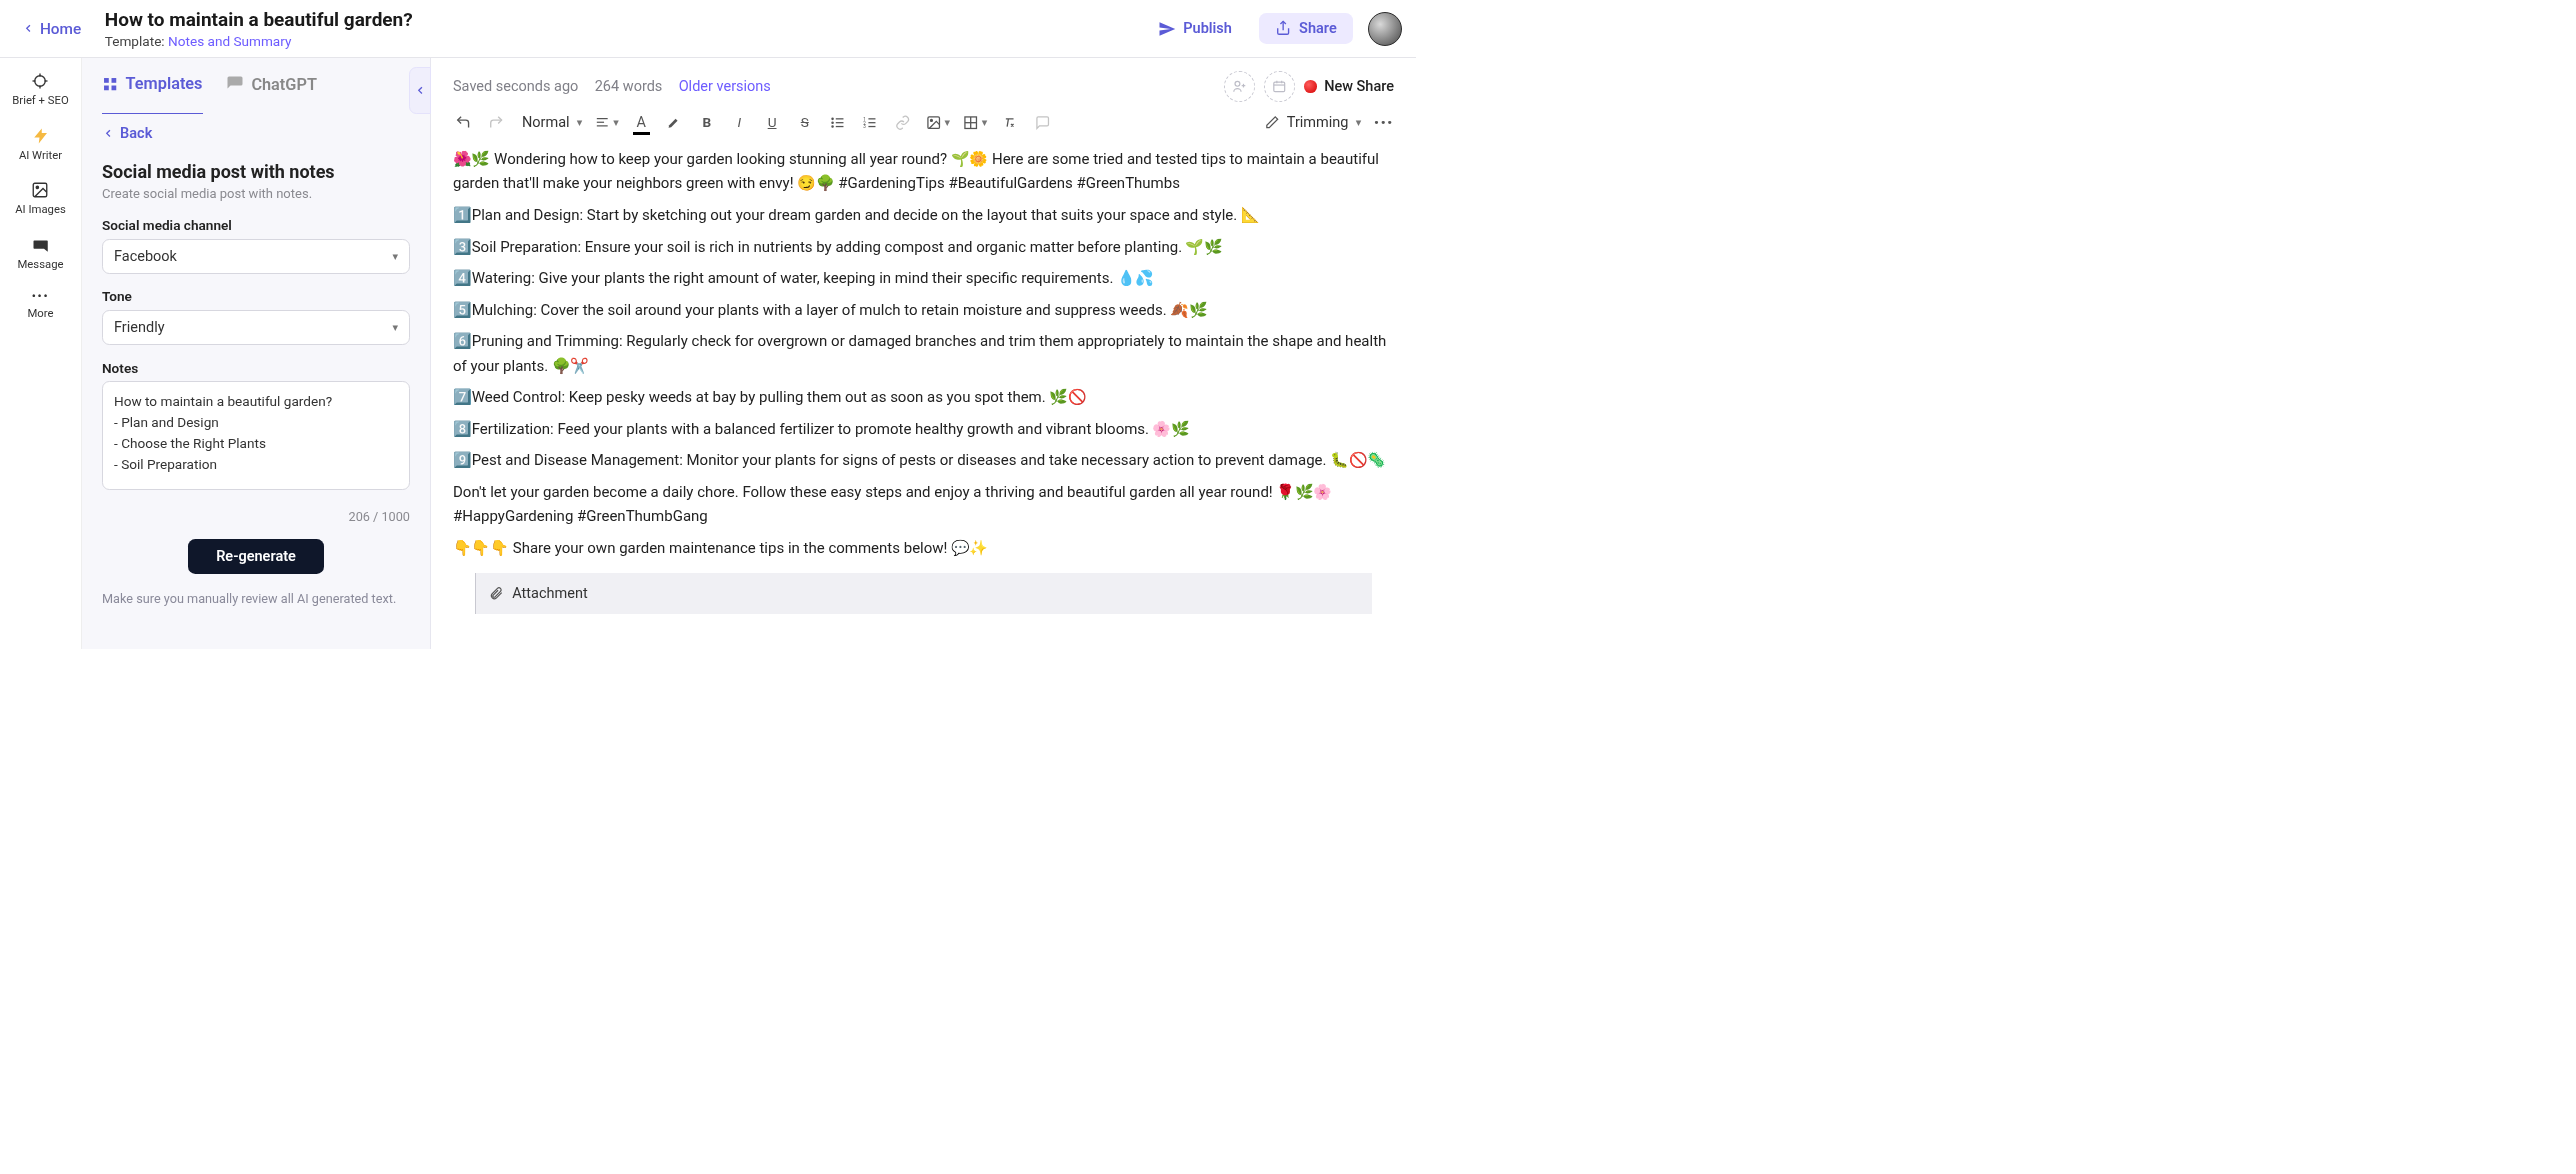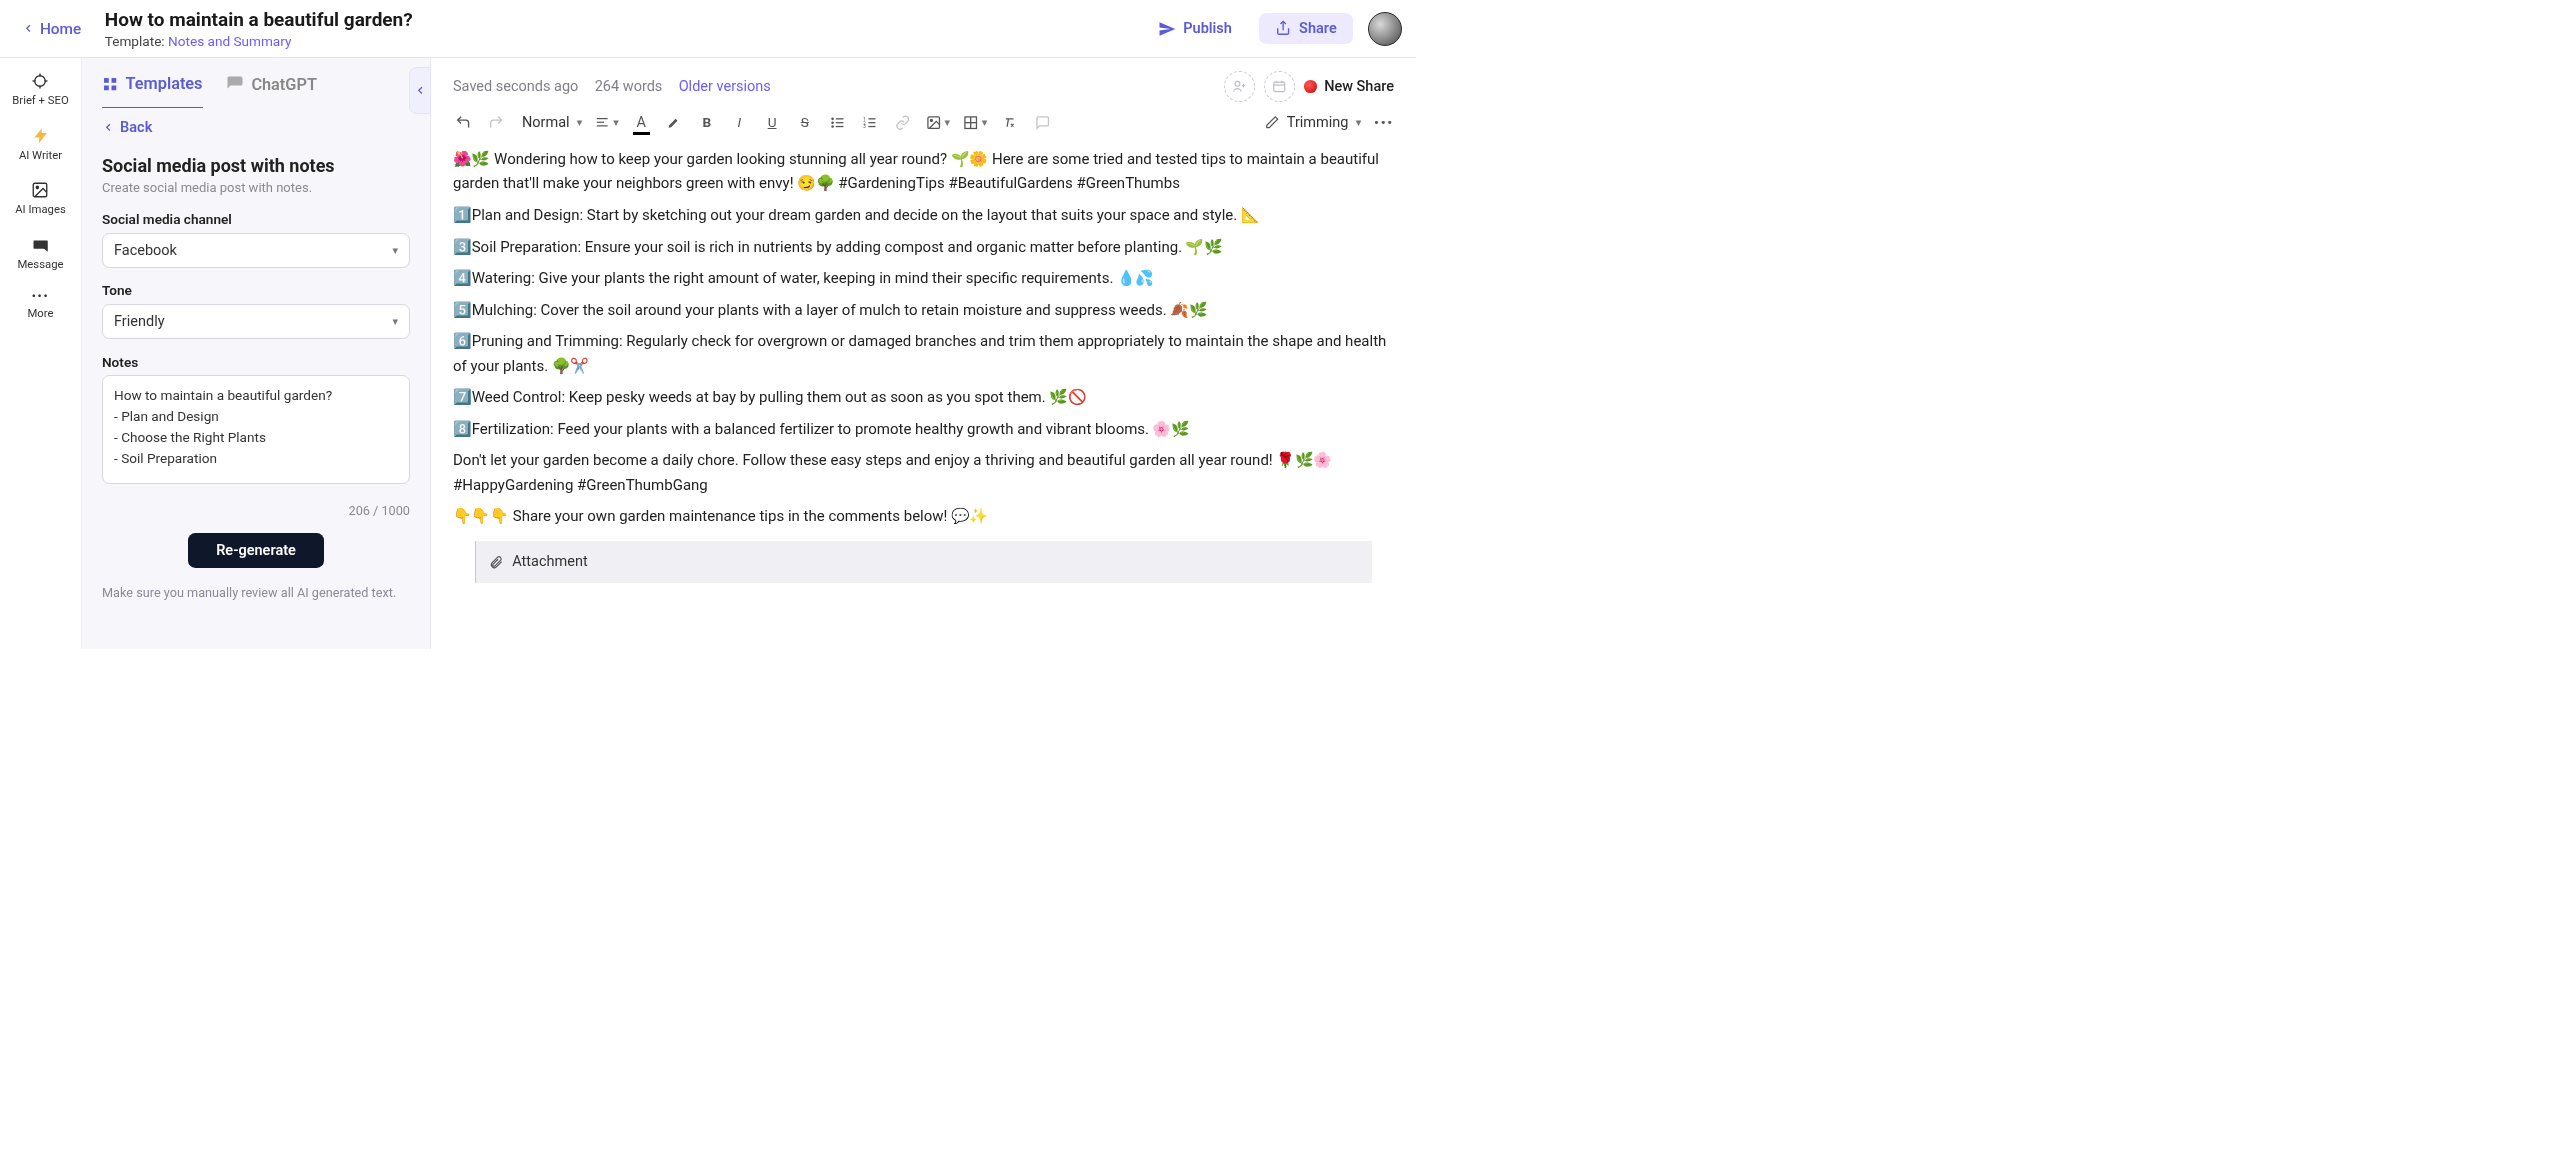--- a/index.html
+++ b/index.html
@@ -19,21 +19,21 @@
 
 
 .body-wrap { display:flex; height: calc(100% - 58px); }
 .left-rail { width:82px; border-right:0.9px solid #eee; display:flex; flex-direction:column; align-items:center; padding-top:12.7px; gap:16.3px; background:#fff; }
 .rail-item { display:flex; flex-direction:column; align-items:center; gap:3.6px; color:#333; font-size:11.3px; text-align:center; padding:1.8px; }
 
 .template-panel { width:349px; background:#f7f7fb; border-right:0.9px solid #e6e6ef; padding:16.3px 20px; position:relative; display:flex; flex-direction:column; }
 .collapse-tab { position:absolute; right:-0.9px; top:9px; width:22px; height:47px; background:#f0effc; border-radius:7.3px 0 0 7.3px; display:flex; align-items:center; justify-content:center; color:#5b5bd6; border:0.9px solid #e4e2fb; }
 
 .tabs { display:flex; gap:23.6px; margin-bottom:11px; }
-.tab { display:flex; align-items:center; gap:7.3px; font-size:16.3px; font-weight:600; color:#888; padding-bottom:14px; }
+.tab { display:flex; align-items:center; gap:7.3px; font-size:16.3px; font-weight:600; color:#888; padding-bottom:20px; }
 .tab.active { color:#5b5bd6; border-bottom:1.8px solid #5b5bd6; }
 
 .back-link { display:flex; align-items:center; gap:5.4px; color:#5b5bd6; font-size:14.5px; font-weight:600; margin-bottom:19px; }
 
 .panel-title { font-size:18px; font-weight:700; margin-bottom:3.6px; color:#222; }
 .panel-sub { font-size:13px; color:#8a8a90; margin-bottom:16.3px; }
 
 .field-label { font-size:13.6px; font-weight:600; color:#222; margin-bottom:5.4px; }
 .select-box { width:100%; border:0.9px solid #d7d7df; border-radius:7.3px; background:#fff; padding:8.2px 11px; display:flex; justify-content:space-between; align-items:center; font-size:14.5px; color:#333; margin-bottom:14.5px; }
 
@@ -338,20 +338,21 @@
 
     <div class="doc-body">
       <p>🌺🌿 Wondering how to keep your garden looking stunning all year round? 🌱🌼 Here are some tried and tested tips to maintain a beautiful garden that'll make your neighbors green with envy! 😏🌳 #GardeningTips #BeautifulGardens #GreenThumbs</p>
       <p>1️⃣Plan and Design: Start by sketching out your dream garden and decide on the layout that suits your space and style. 📐</p>
       <p>3️⃣Soil Preparation: Ensure your soil is rich in nutrients by adding compost and organic matter before planting. 🌱🌿</p>
       <p>4️⃣Watering: Give your plants the right amount of water, keeping in mind their specific requirements. 💧💦</p>
       <p>5️⃣Mulching: Cover the soil around your plants with a layer of mulch to retain moisture and suppress weeds. 🍂🌿</p>
       <p>6️⃣Pruning and Trimming: Regularly check for overgrown or damaged branches and trim them appropriately to maintain the shape and health of your plants. 🌳✂️</p>
       <p>7️⃣Weed Control: Keep pesky weeds at bay by pulling them out as soon as you spot them. 🌿🚫</p>
       <p>8️⃣Fertilization: Feed your plants with a balanced fertilizer to promote healthy growth and vibrant blooms. 🌸🌿</p>
+      <p>9️⃣Pest and Disease Management: Monitor your plants for signs of pests or diseases and take necessary action to prevent damage. 🐛🚫🦠</p>
       <p>Don't let your garden become a daily chore. Follow these easy steps and enjoy a thriving and beautiful garden all year round! 🌹🌿🌸 #HappyGardening #GreenThumbGang</p>
       <p>👇👇👇 Share your own garden maintenance tips in the comments below! 💬✨</p>
 
       <div class="attachment-bar">
         <svg width="14.5" height="14.5" viewBox="0 0 24 24" fill="none" stroke="#555" stroke-width="2">
             <path d="M21 11l-9 9a5 5 0 0 1-7-7l9-9a3.5 3.5 0 0 1 5 5l-9 9a2 2 0 0 1-3-3l8-8"></path>
           </svg>
         <span>Attachment</span>
       </div>
     </div>

